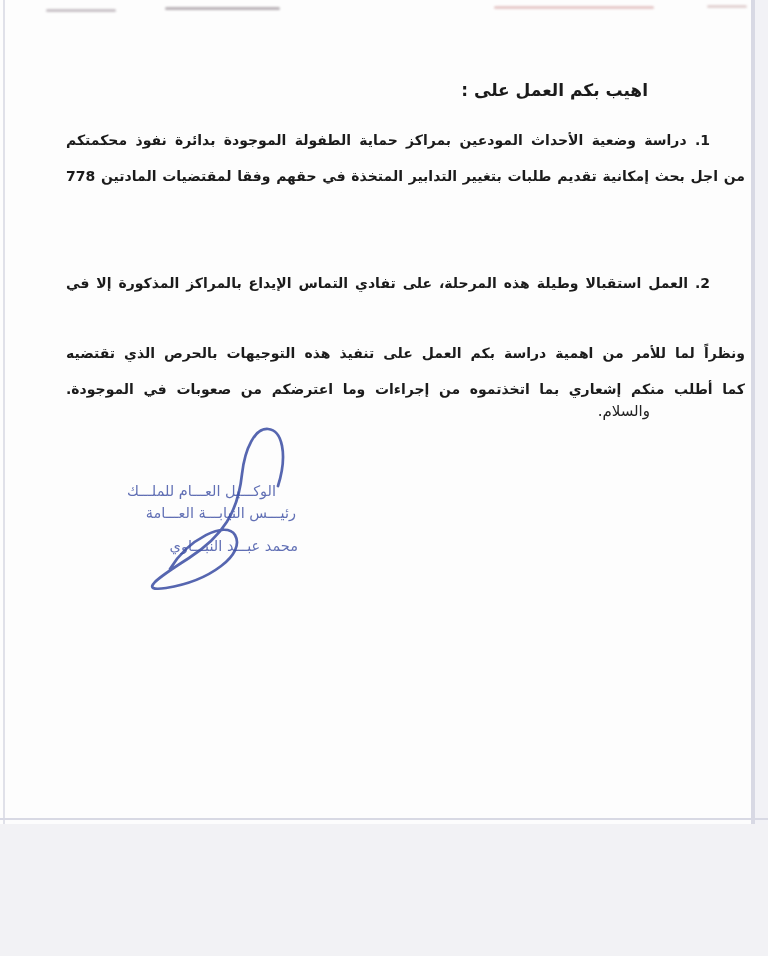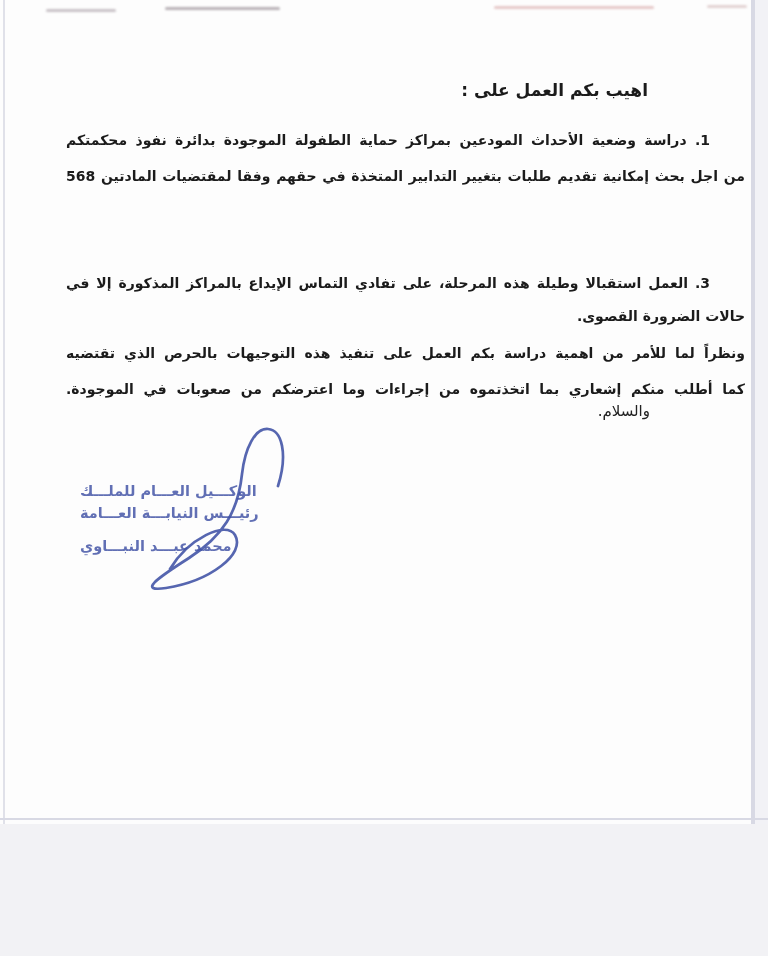--- a/index.html
+++ b/index.html
@@ -70,28 +70,28 @@
     font-weight:normal;font-size:15px;white-space:nowrap;
   }
 
   
   .sig-wrap{
     position:absolute;left:80px;top:480px;width:218px;
     direction:rtl;
   }
   .sig-line{
     color:var(--ink);
-    font-weight:bold;font-size:14.5px;line-height:22px;
-    text-align:left;white-space:nowrap;
+    font-weight:normal;font-size:14.5px;line-height:22px;
+    text-align:right;white-space:nowrap;
     filter:blur(0.45px);
     opacity:.82;
     letter-spacing:.5px;
   }
   .sig-line.l1{margin-left:0;margin-right:22px;}
-  .sig-line.l2{margin-right:26px;}
+  .sig-line.l2{margin-right:2px;}
   .sig-line.l3{margin-top:11px;margin-right:0;}
   .sig-stroke{
     position:absolute;left:126px;top:424px;
     width:214px;height:178px;
     pointer-events:none;
   }
   .sig-stroke svg{display:block;width:100%;height:100%;}
   .sig-stroke path{
     fill:none;stroke:var(--ink);stroke-width:2.7;
     stroke-linecap:round;stroke-linejoin:round;
@@ -109,27 +109,26 @@
   <div class="edge-bottom"></div>
   <div class="smudge s1"></div>
   <div class="smudge s2"></div>
   <div class="smudge s3"></div>
   <div class="smudge s4"></div>
 
   <div class="salutation" style="top:80px">اهيب بكم العمل على :</div>
 
   <div class="line jline indent" style="top:127px">1. دراسة وضعية الأحداث المودعين بمراكز حماية الطفولة الموجودة بدائرة نفوذ محكمتكم</div>
 
-  <div class="line jline" style="top:163px">من اجل بحث إمكانية تقديم طلبات بتغيير التدابير المتخذة في حقهم وفقا لمقتضيات المادتين 568</div>
+  <div class="line jline" style="top:163px">من اجل بحث إمكانية تقديم طلبات بتغيير التدابير المتخذة في حقهم وفقا لمقتضيات المادتين 778</div>
 
 
 
-  <div class="line jline indent" style="top:270px">3. العمل استقبالا وطيلة هذه المرحلة، على تفادي التماس الإيداع بالمراكز المذكورة إلا في</div>
+  <div class="line jline indent" style="top:270px">2. العمل استقبالا وطيلة هذه المرحلة، على تفادي التماس الإيداع بالمراكز المذكورة إلا في</div>
 
-  <div class="line short" style="top:303px">حالات الضرورة القصوى.</div>
 
   <div class="line jline" style="top:340px">ونظراً لما للأمر من اهمية دراسة بكم العمل على تنفيذ هذه التوجيهات بالحرص الذي تقتضيه</div>
 
   <div class="line jline" style="top:376px">كما أطلب منكم إشعاري بما اتخذتموه من إجراءات وما اعترضكم من صعوبات في الموجودة.</div>
 
   <div class="farewell" style="top:402px">والسلام.</div>
 
   <div class="sig-wrap">
     <div class="sig-line l1">الوكـــيل العـــام للملـــك</div>
     <div class="sig-line l2">رئيـــس النيابـــة العـــامة</div>

